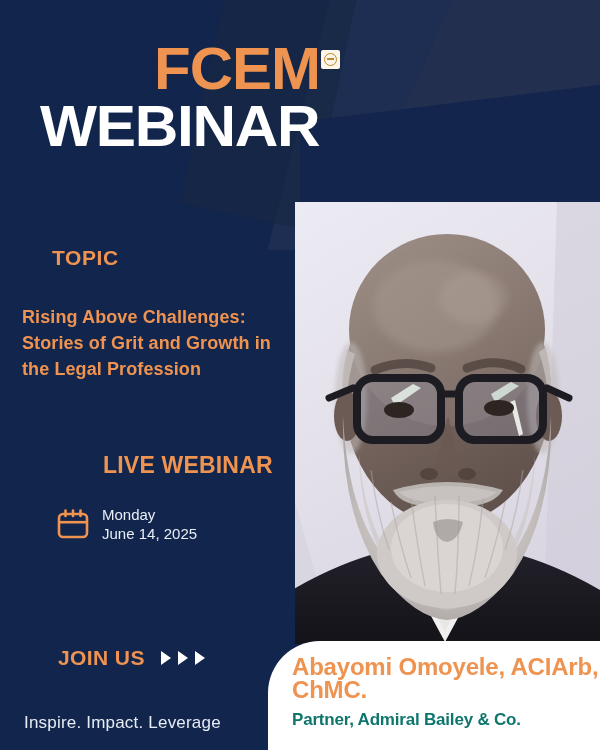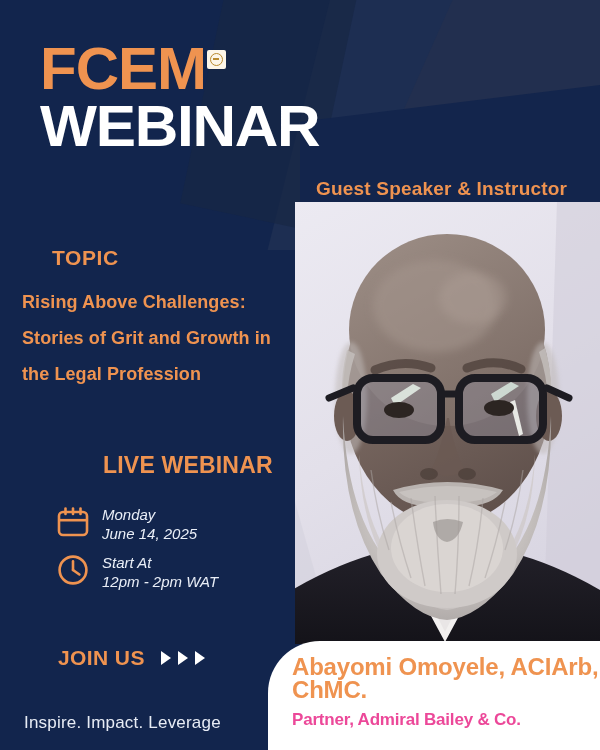--- a/index.html
+++ b/index.html
@@ -58,20 +58,21 @@
   .header {
     position: absolute;
     left: 40px;
     top: 38px;
     width: 300px;
   }
   .fcem-row {
     position: relative;
     display: block;
     height: 62px;
+    text-align: right;
   }
   .fcem {
     font-size: 60px;
     line-height: 62px;
     font-weight: 700;
     color: #ef9350;
     letter-spacing: -1px;
     font-family: "Liberation Sans", sans-serif;
     display: inline-block;
   }
@@ -119,24 +120,24 @@
     left: 52px;
     top: 246px;
     font-size: 21px;
     font-weight: 700;
     color: #ef9350;
     letter-spacing: .6px;
   }
   .topic-text {
     position: absolute;
     left: 22px;
-    top: 284px;
+    top: 304px;
     width: 268px;
     font-size: 18px;
-    line-height: 36px;
+    line-height: 26px;
     font-weight: 700;
     color: #ef9350;
     letter-spacing: .1px;
   }
 
   
   .live-label {
     position: absolute;
     left: 58px;
     top: 452px;
@@ -147,23 +148,22 @@
     margin-left: 45px;
   }
   .sched {
     position: absolute;
     left: 56px;
     top: 505px;
     width: 230px;
   }
   .sched-row {
     display: flex;
-    align-items: flex-start;
+    align-items: center;
     margin-bottom: 10px;
-    font-style: italic;
   }
   .sched-ico {
     width: 34px;
     height: 34px;
     flex: 0 0 34px;
     margin-right: 12px;
   }
   .sched-ico svg { display:block; width:34px; height:34px; }
   .sched-txt {
     font-size: 15px;
@@ -250,21 +250,21 @@
     font-size: 24px;
     line-height: 23px;
     font-weight: 700;
     color: #ef9350;
     letter-spacing: -.2px;
   }
   .speaker-role {
     font-size: 17px;
     line-height: 22px;
     font-weight: 700;
-    color: #ec4899;
+    color: #0f766e;
     margin-top: 8px;
     letter-spacing: -.2px;
   }
 </style>
 </head>
 <body>
 
 <div class="poster">
 
   <div class="bg-base"></div>
@@ -295,47 +295,33 @@
           <line x1="17" y1="3.5" x2="17" y2="9" stroke="#ef9350" stroke-width="2.6" stroke-linecap="round"></line>
           <line x1="24.5" y1="3.5" x2="24.5" y2="9" stroke="#ef9350" stroke-width="2.6" stroke-linecap="round"></line>
         </svg>
       </span>
       <span class="sched-txt">
         <span>Monday</span>
         <span class="l2">June 14, 2025</span>
       </span>
     </div>
 
-    <div class="sched-row">
-      <span class="sched-ico">
-        <svg viewBox="0 0 34 34" fill="none" xmlns="http://www.w3.org/2000/svg">
-          <circle cx="17" cy="17" r="13.4" stroke="#ef9350" stroke-width="2.6"></circle>
-          <line x1="17" y1="17" x2="17" y2="8.4" stroke="#ef9350" stroke-width="2.6" stroke-linecap="round"></line>
-          <line x1="17" y1="17" x2="23.4" y2="21.5" stroke="#ef9350" stroke-width="2.6" stroke-linecap="round"></line>
-        </svg>
-      </span>
-      <span class="sched-txt">
-        <span>Start At</span>
-        <span class="l2">12pm - 2pm WAT</span>
-      </span>
-    </div>
   </div>
 
   <div class="join-row">
     <span class="join-us">JOIN US</span>
     <span class="arrows">
       <span class="tri"></span>
       <span class="tri"></span>
       <span class="tri"></span>
     </span>
   </div>
 
   <div class="tagline">Inspire. Impact. Leverage</div>
 
-  <div class="guest-label">Guest Speaker &amp; Instructor</div>
 
   <div class="photo">
     <svg viewBox="0 0 305 442" xmlns="http://www.w3.org/2000/svg" preserveAspectRatio="xMidYMid slice">
       <defs>
         <linearGradient id="bgWall" x1="0" y1="0" x2="0.4" y2="1">
           <stop offset="0%" stop-color="#eceaf2"></stop>
           <stop offset="55%" stop-color="#e3e0ea"></stop>
           <stop offset="100%" stop-color="#d9d6e2"></stop>
         </linearGradient>
         <linearGradient id="skin" x1="0.3" y1="0" x2="0.7" y2="1">

